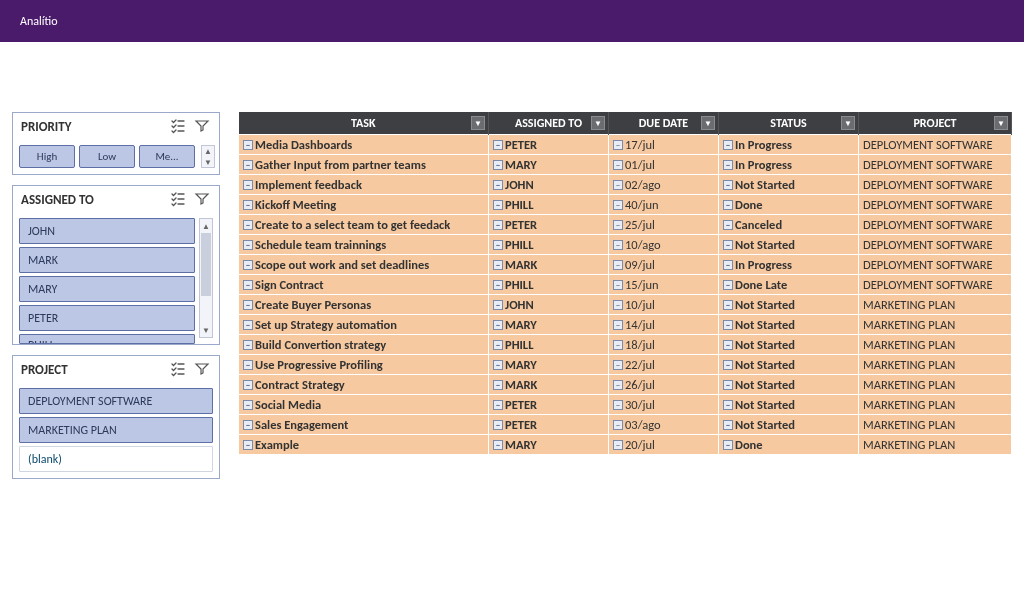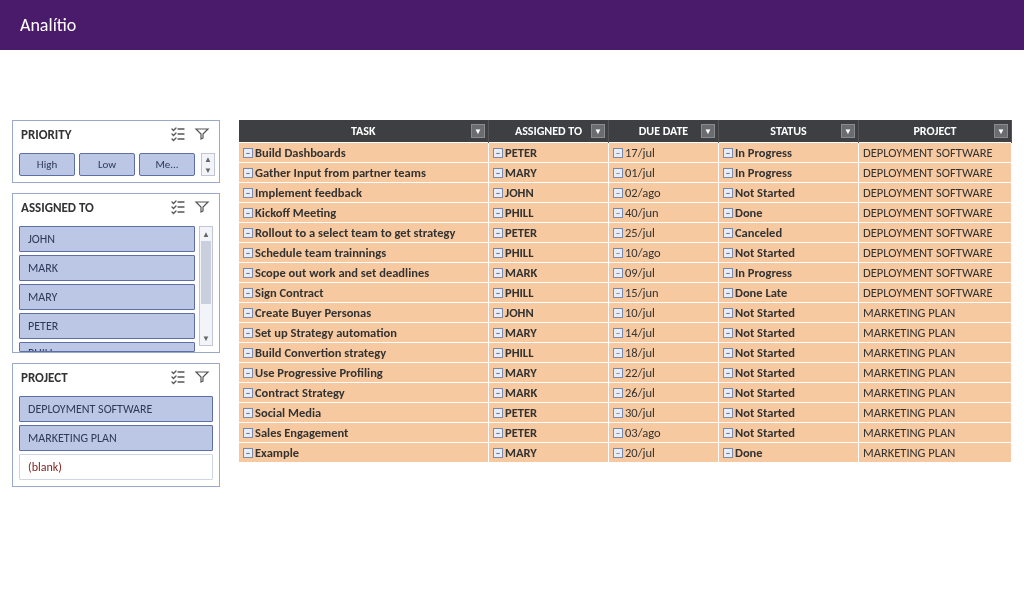--- a/index.html
+++ b/index.html
@@ -7,21 +7,21 @@
     margin: 0;
     font-family: Calibri, "Segoe UI", Arial, sans-serif;
     font-size: 13px;
     background: #fff;
     color: #333;
   }
   .header {
     background: #4a1a6b;
     color: #fff;
     padding: 14px 20px;
-    font-size: 18px;
+    font-size: 12px;
   }
   .content {
     padding: 70px 12px 20px 12px;
     display: flex;
     gap: 18px;
   }
   .sidebar {
     width: 208px;
     display: flex;
     flex-direction: column;
@@ -111,21 +111,21 @@
     background: #bcc7e6;
     color: #2d3a5a;
     padding: 5px 8px;
     font-size: 12px;
     cursor: pointer;
     border-radius: 1px;
   }
   .list-item.blank {
     background: #fff;
     border: 1px solid #d0d5e2;
-    color: #7f1d1d;
+    color: #0c4a6e;
   }
   .list-item.cut {
     height: 10px;
     padding: 0 8px;
     overflow: hidden;
     line-height: 20px;
   }
   .vscroll {
     position: absolute;
     right: 6px;
@@ -356,21 +356,21 @@
             <span>PROJECT</span>
             <span class="hdr-filter">▼</span>
           </th>
         </tr>
       </thead>
       <tbody id="task-tbody">
           <tr>
             <td class="bold">
               <span class="cell-wrap">
                 <span class="toggle">−</span>
-                <span>Build Dashboards</span>
+                <span>Media Dashboards</span>
               </span>
             </td>
             <td class="bold">
               <span class="cell-wrap">
                 <span class="toggle">−</span>
                 <span>PETER</span>
               </span>
             </td>
             <td>
               <span class="cell-wrap">
@@ -480,21 +480,21 @@
             <td>
               <span class="cell-wrap">
                 <span>DEPLOYMENT SOFTWARE</span>
               </span>
             </td>
           </tr>
           <tr>
             <td class="bold">
               <span class="cell-wrap">
                 <span class="toggle">−</span>
-                <span>Rollout to a select team to get strategy</span>
+                <span>Create to a select team to get feedack</span>
               </span>
             </td>
             <td class="bold">
               <span class="cell-wrap">
                 <span class="toggle">−</span>
                 <span>PETER</span>
               </span>
             </td>
             <td>
               <span class="cell-wrap">

